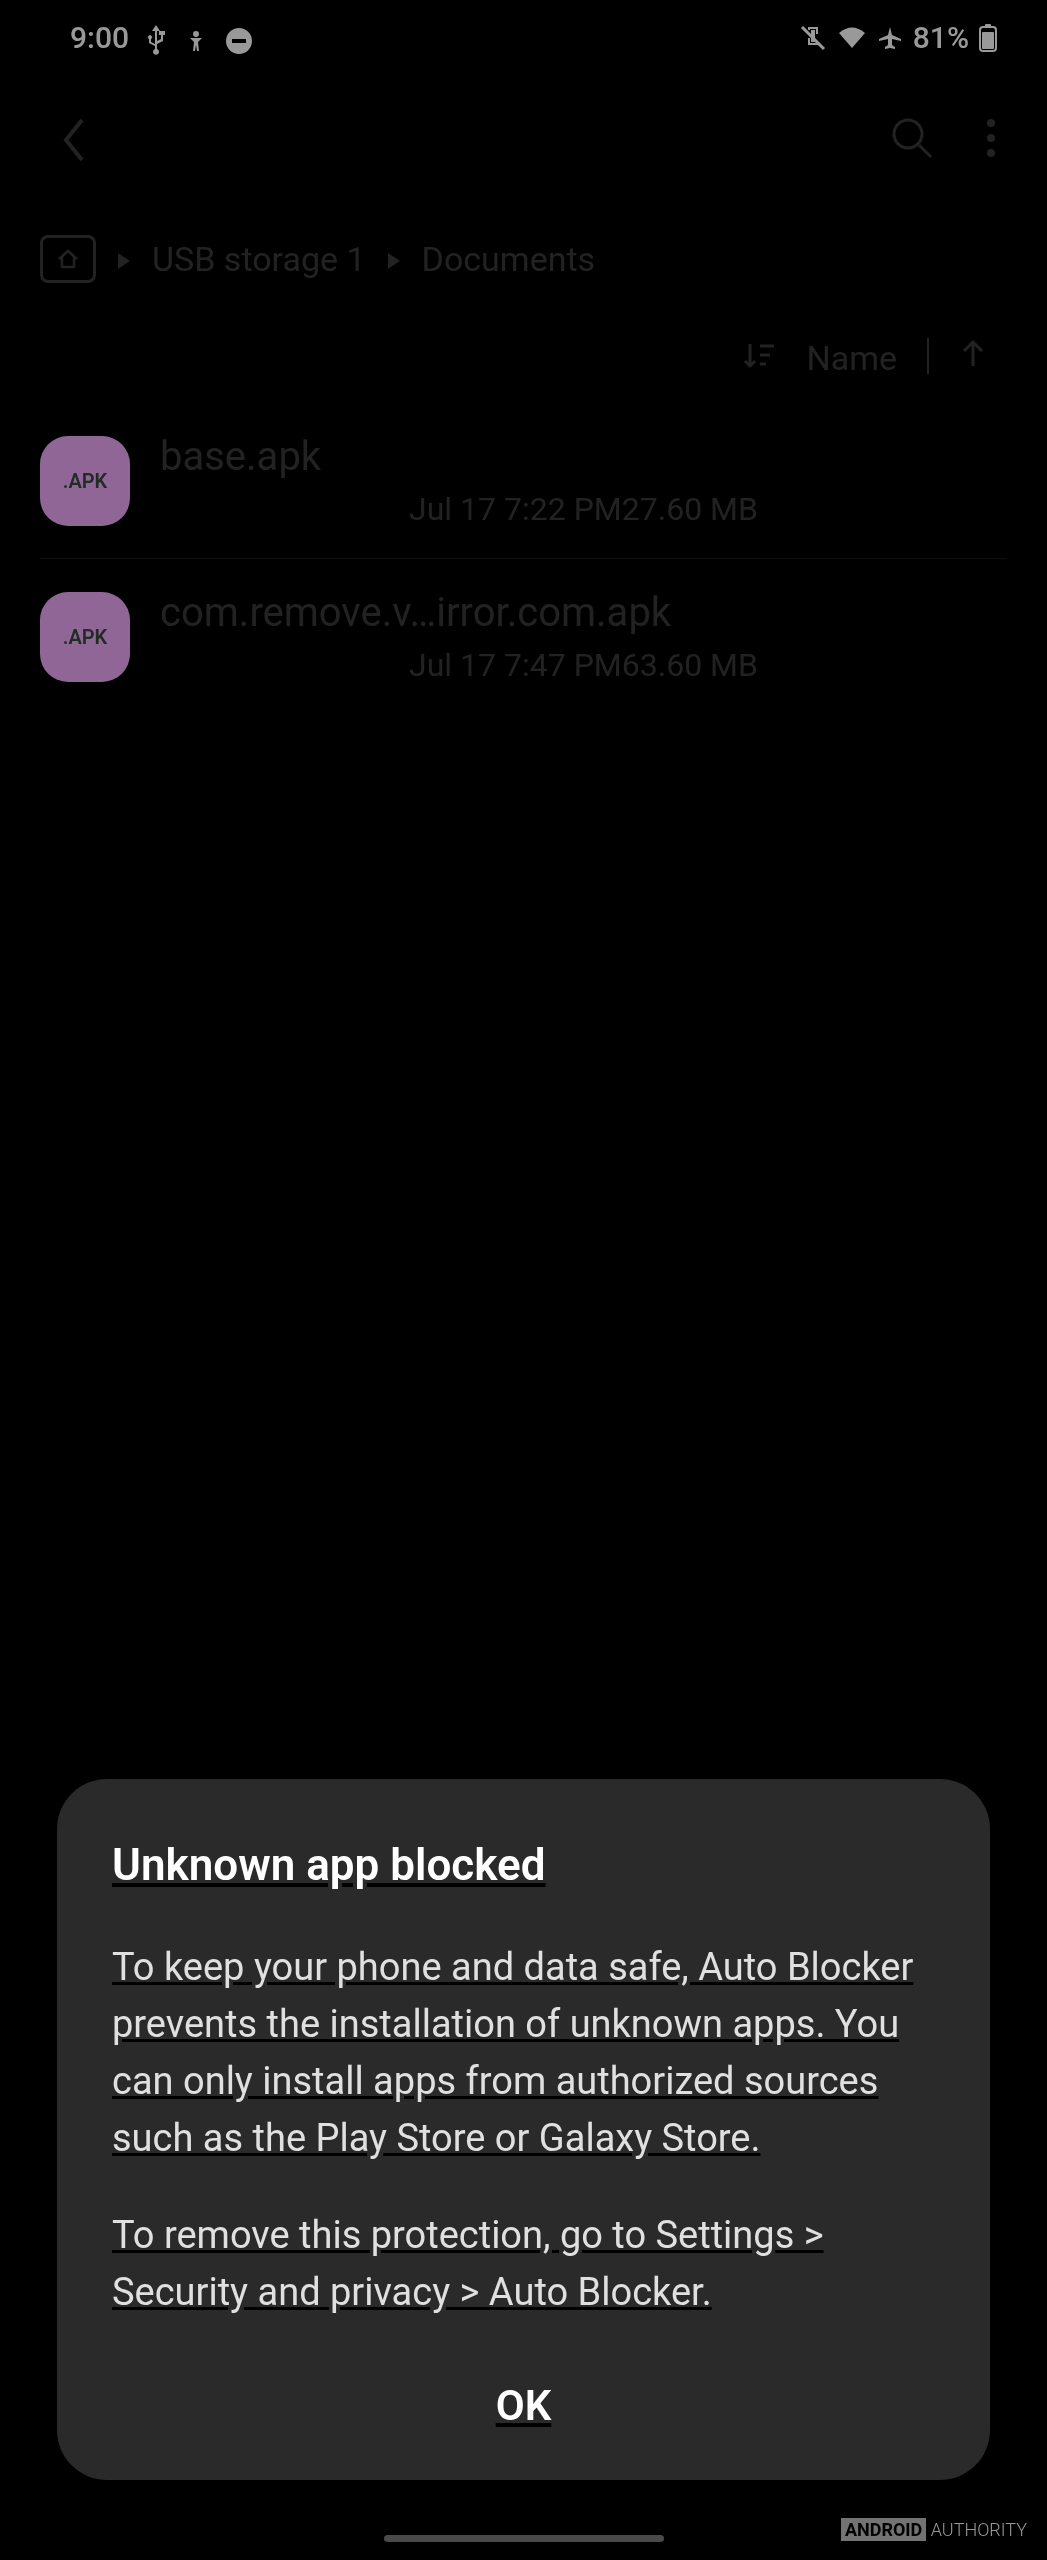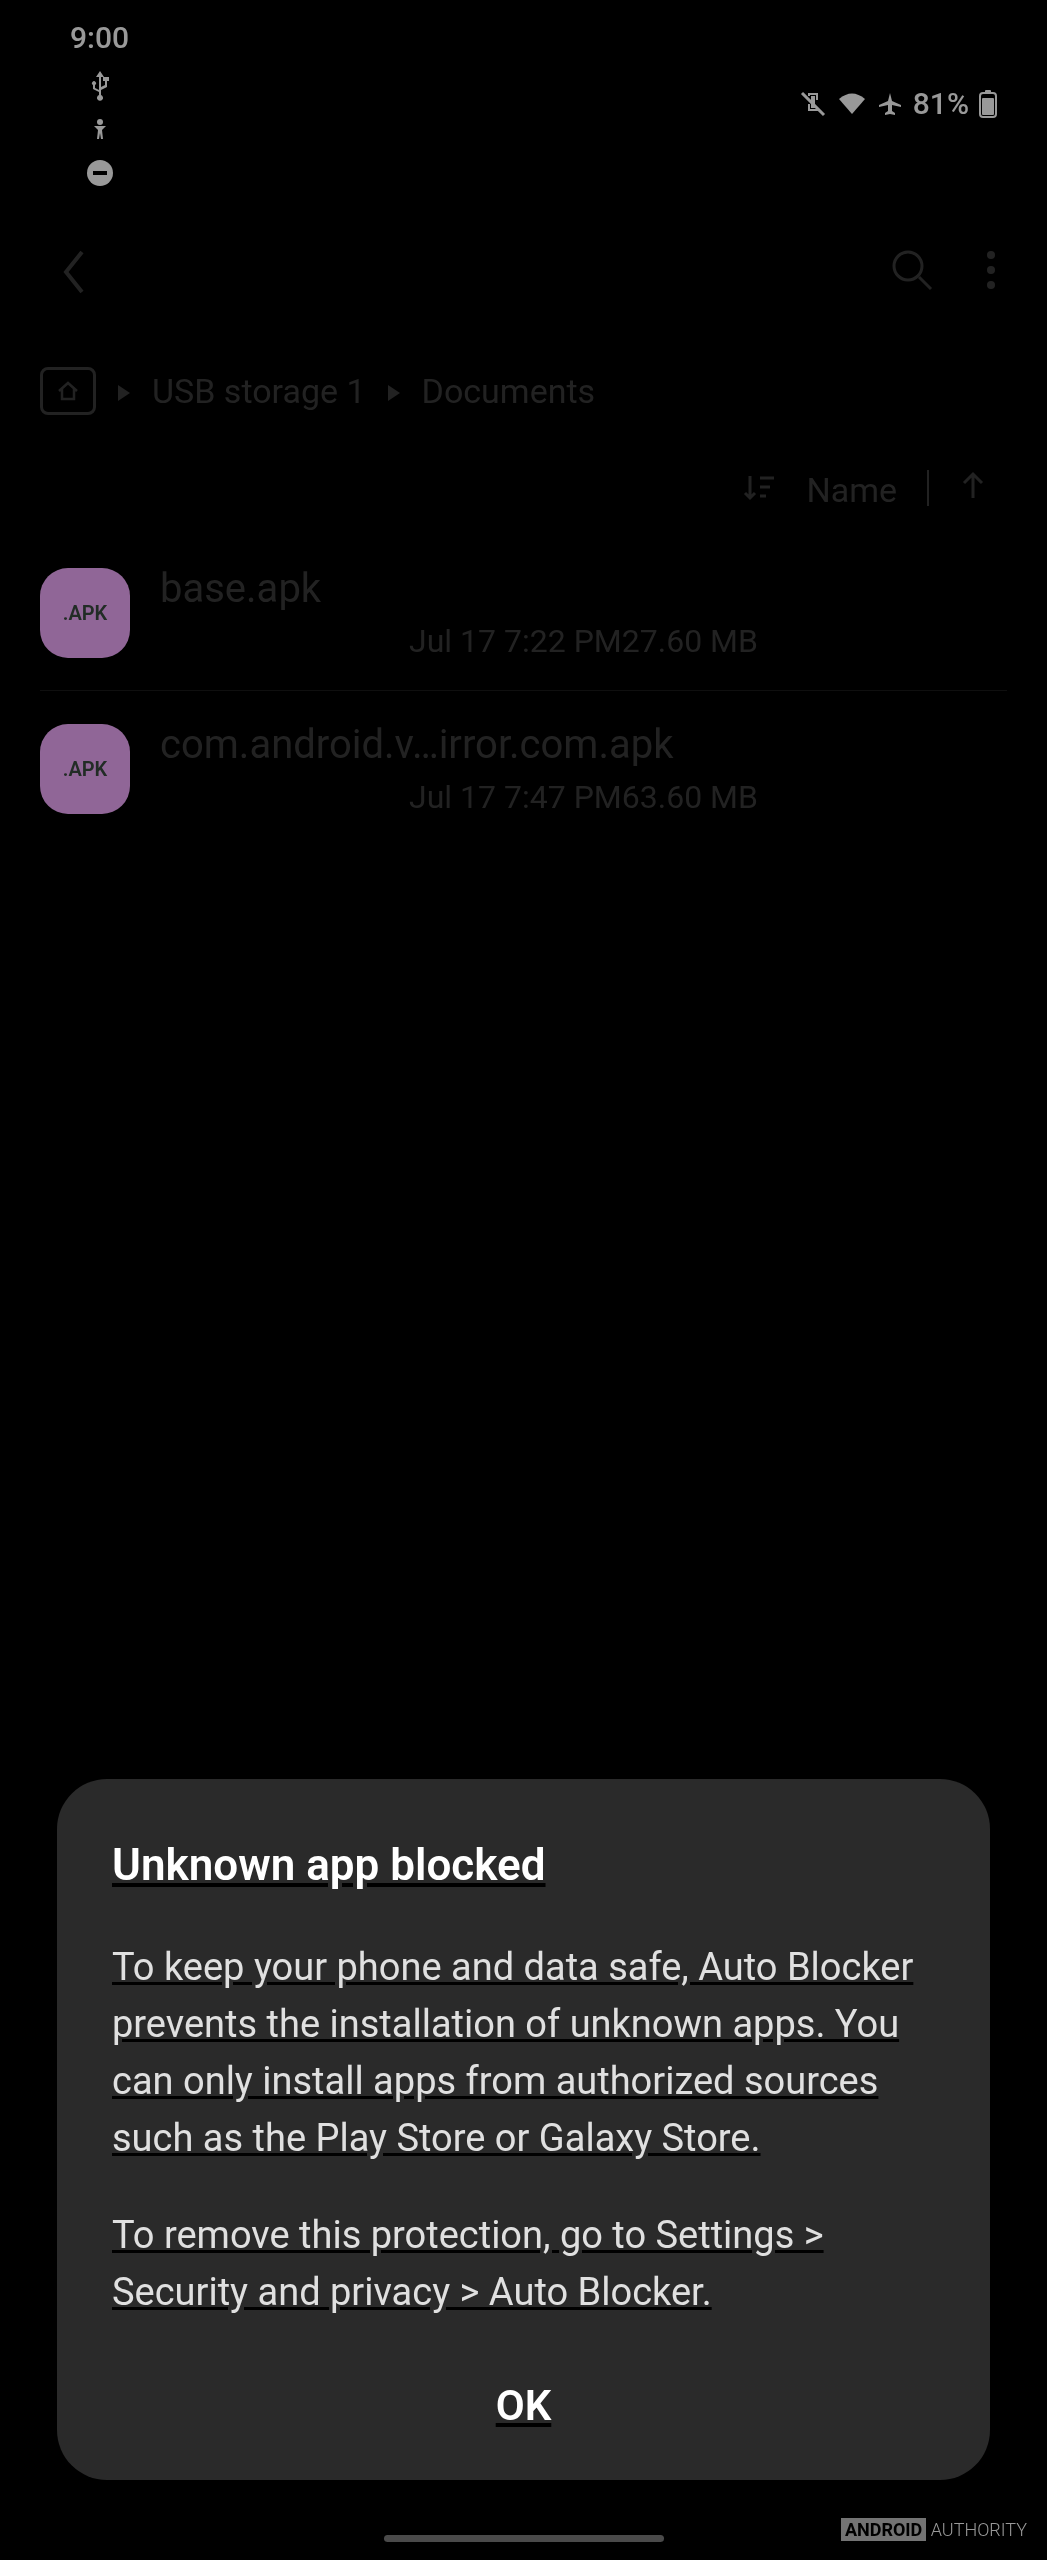--- a/index.html
+++ b/index.html
@@ -20,23 +20,22 @@
     display: flex;
     justify-content: space-between;
     align-items: center;
     padding: 20px 50px 20px 70px;
     color: #ffffff;
     font-size: 30px;
     font-weight: 500;
   }
   .status-left {
     display: flex;
-    align-items: center;
+    align-items: flex-end;
     gap: 16px;
-    flex-direction: column;
   }
   .status-right {
     display: flex;
     align-items: center;
     gap: 10px;
   }
   .status-icon {
     display: inline-flex;
     align-items: center;
     justify-content: center;
@@ -339,21 +338,21 @@
         <span>Jul 17 7:22 PM</span>
         <span>27.60 MB</span>
       </div>
     </div>
   </div>
   <div class="file-item">
     <div class="file-icon">
       <span>.APK</span>
     </div>
     <div class="file-info">
-      <div class="file-name">com.android.v…irror.com.apk</div>
+      <div class="file-name">com.remove.v…irror.com.apk</div>
       <div class="file-meta">
         <span>Jul 17 7:47 PM</span>
         <span>63.60 MB</span>
       </div>
     </div>
   </div>
 </div>
 </div>
 
 <div class="dialog-overlay">

